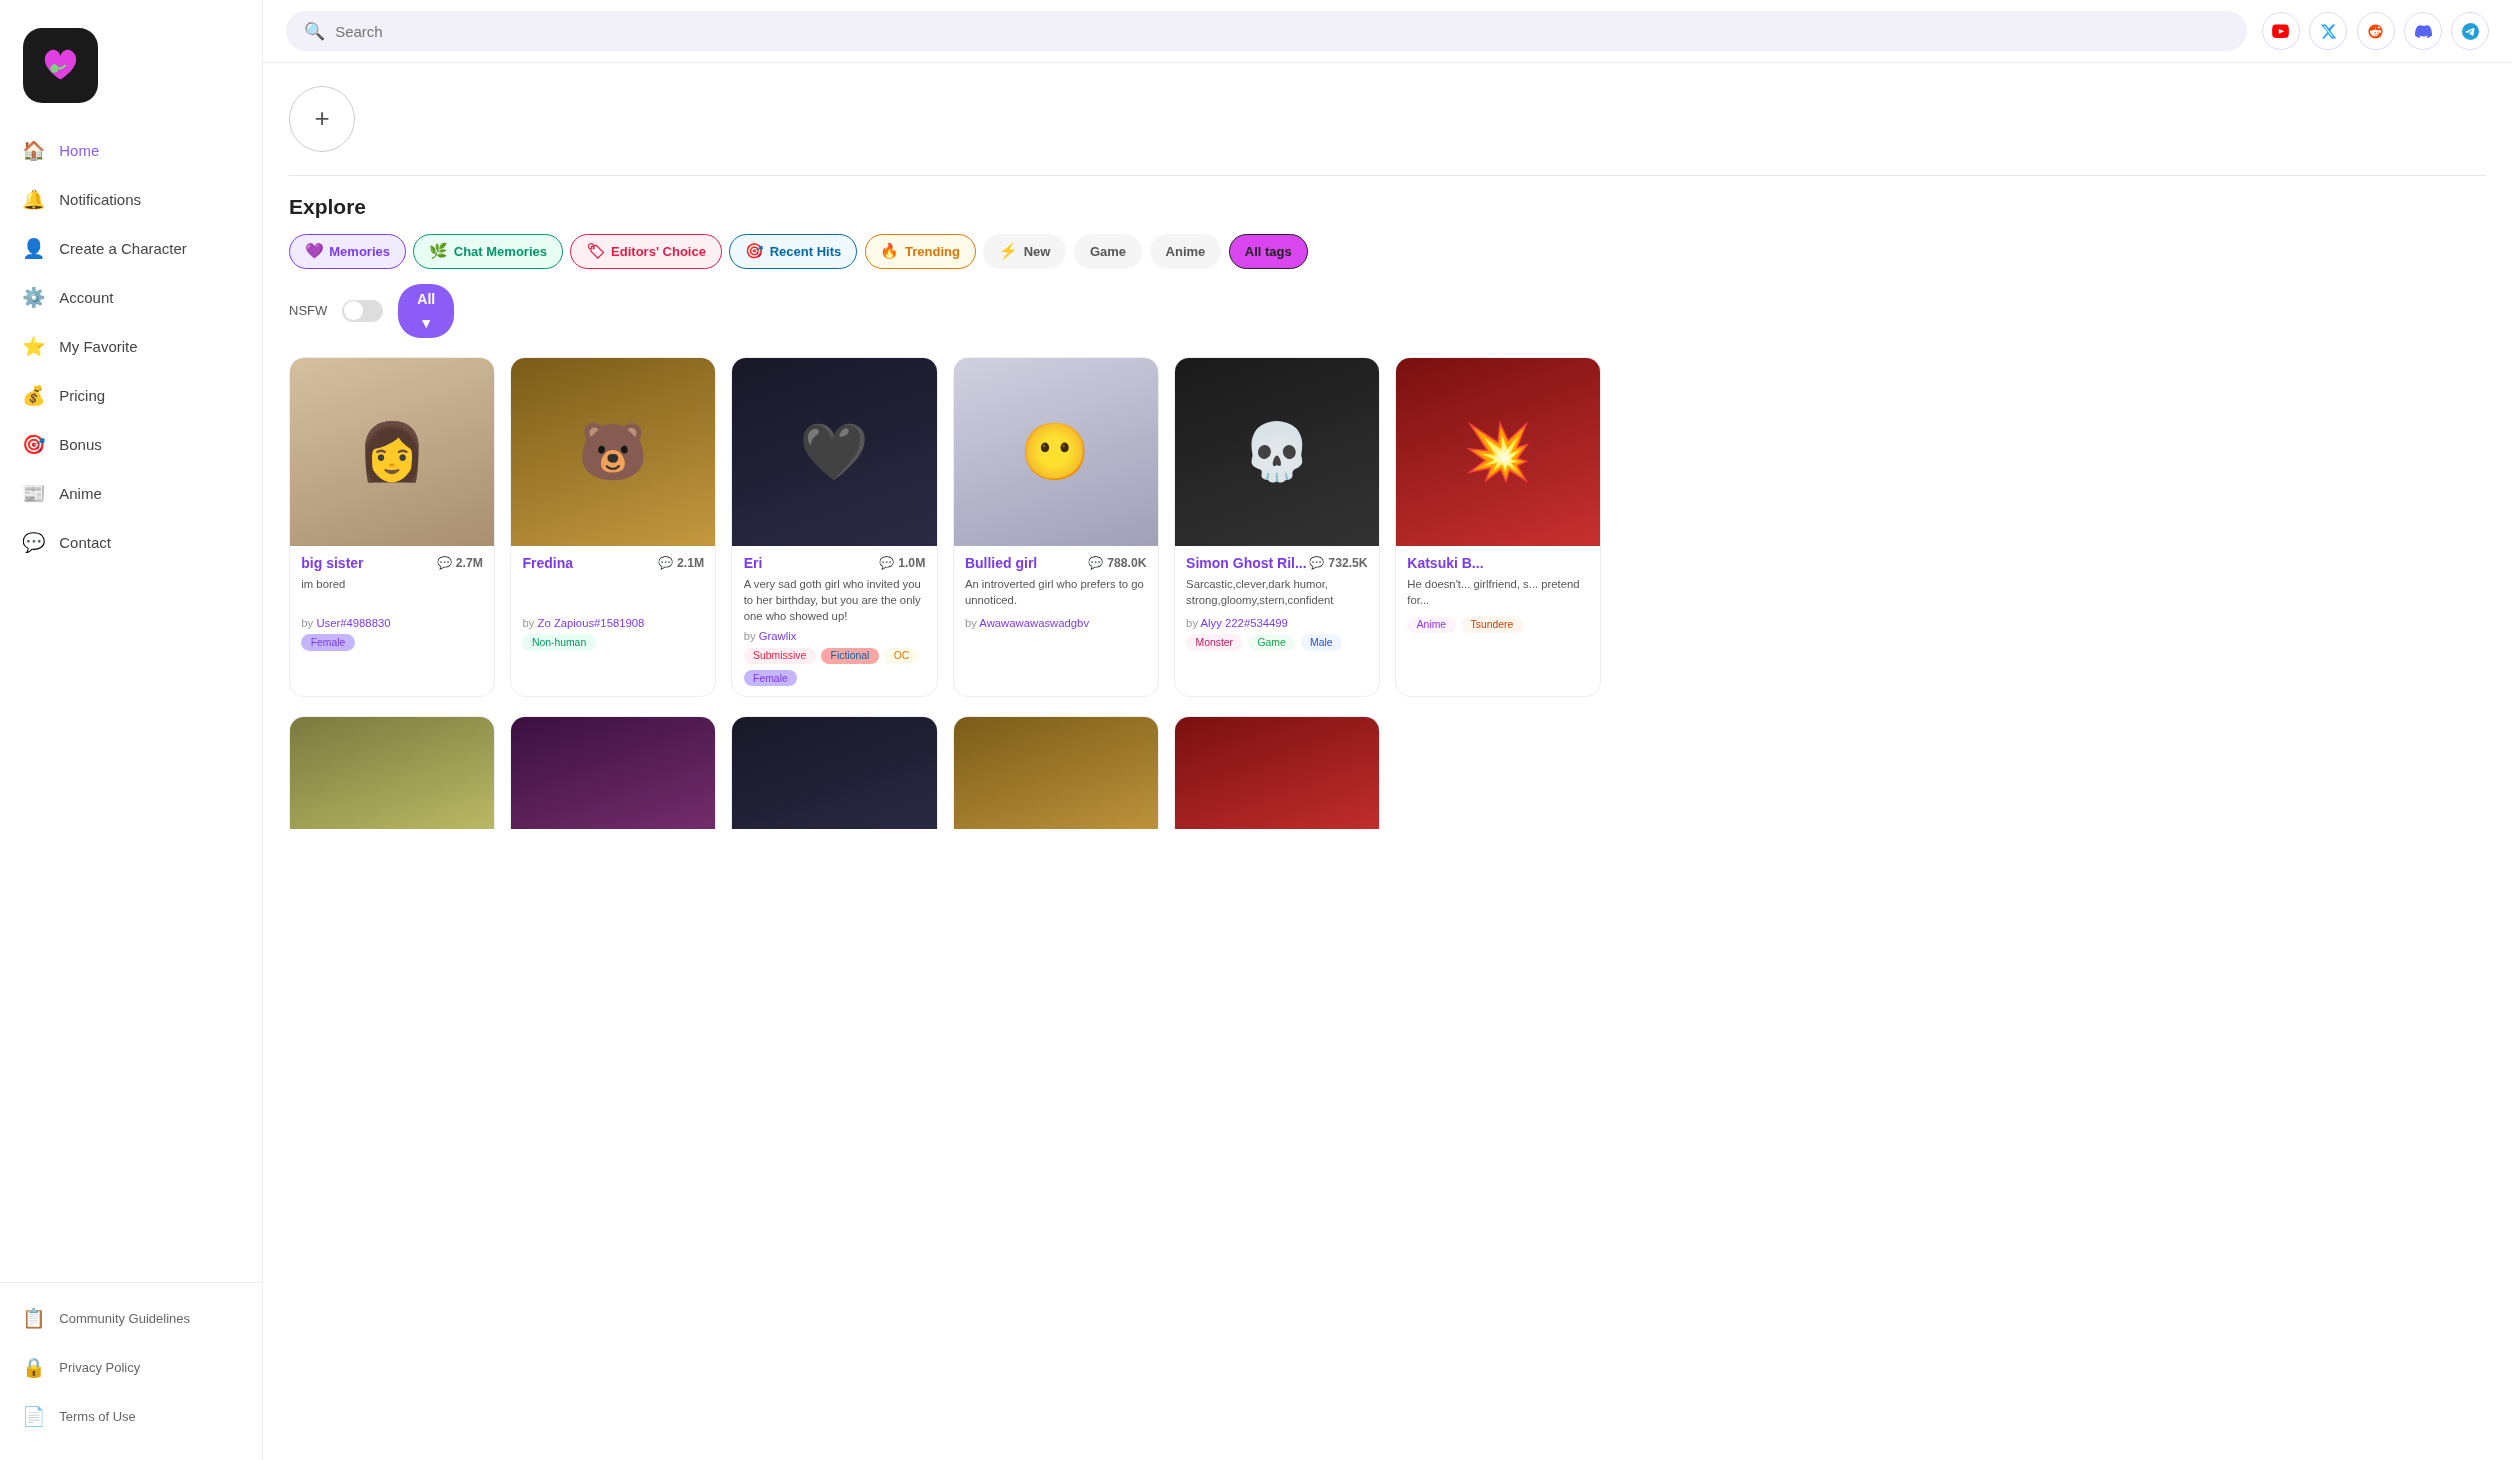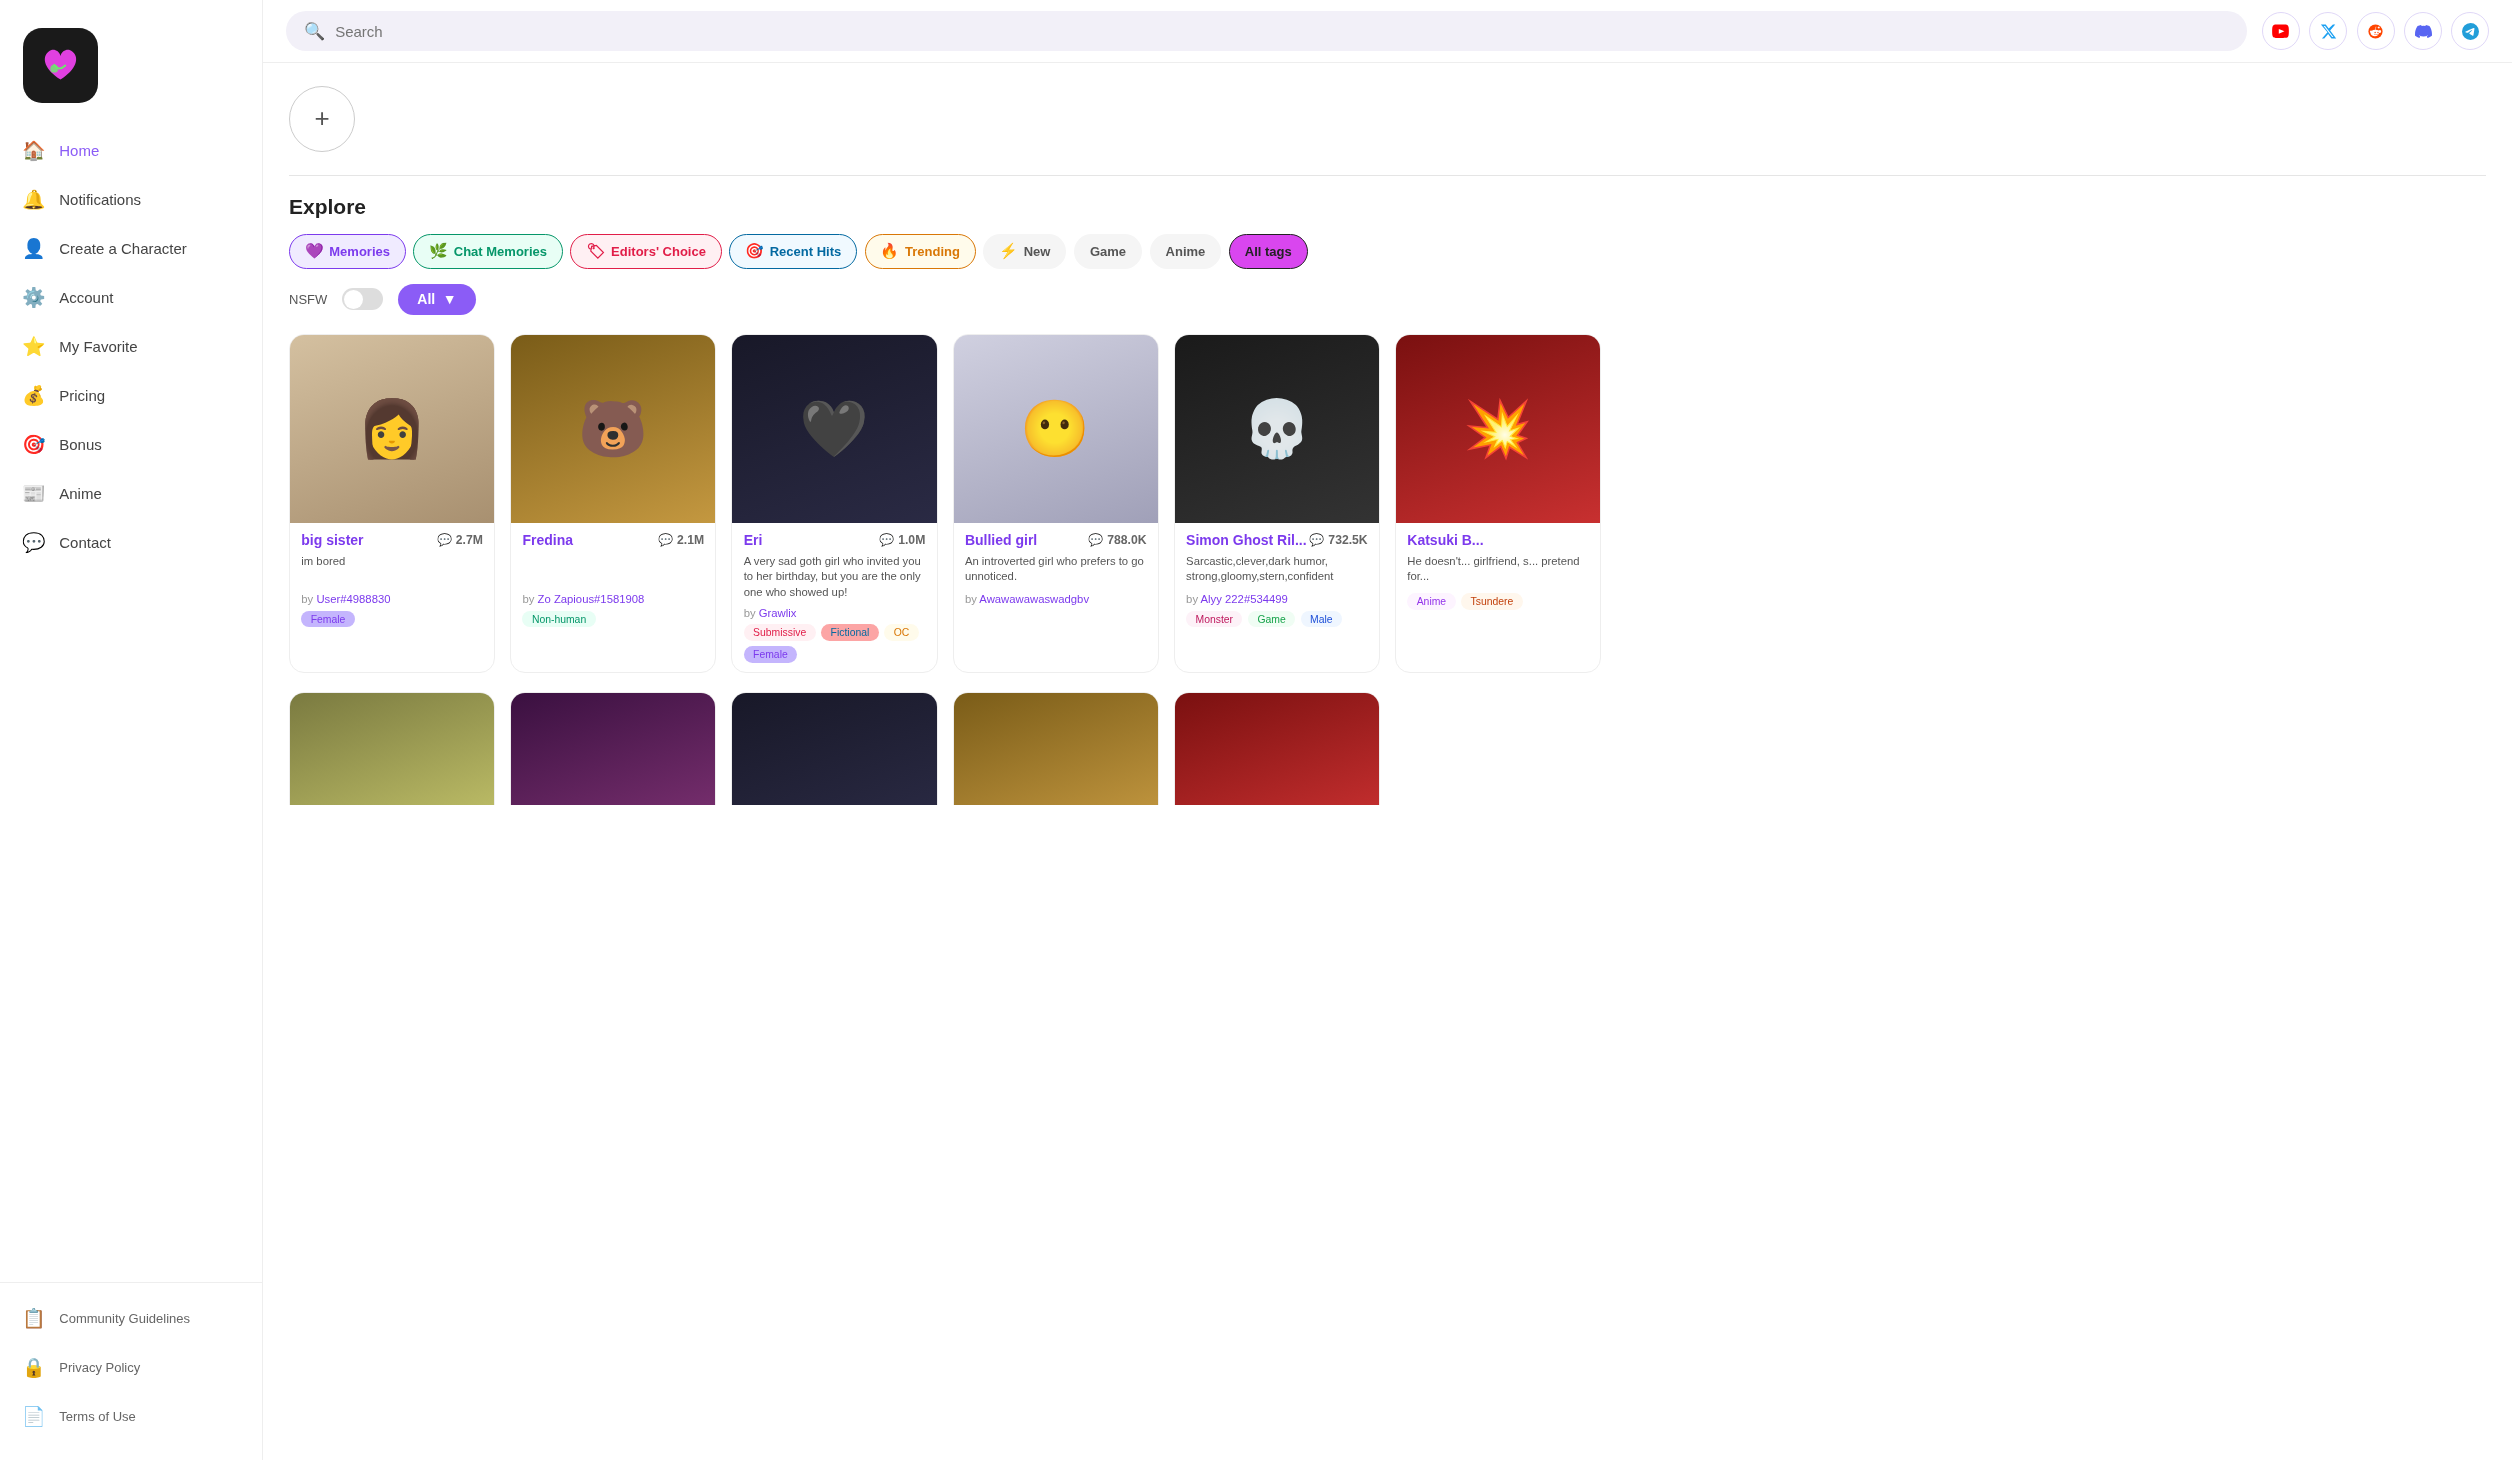--- a/index.html
+++ b/index.html
@@ -218,20 +218,21 @@
       color: #fff;
       border: none;
       border-radius: 22.6px;
       padding: 7.5px 19px;
       font-size: 14px;
       font-weight: 600;
       cursor: pointer;
       display: flex;
       align-items: center;
       gap: 7.5px;
+      flex-direction: column;
     }
 
     
     .cards-grid {
       display: grid;
       grid-template-columns: repeat(auto-fill, minmax(198px, 1fr));
       gap: 15px;
       margin-bottom: 19px;
     }
     .char-card {

